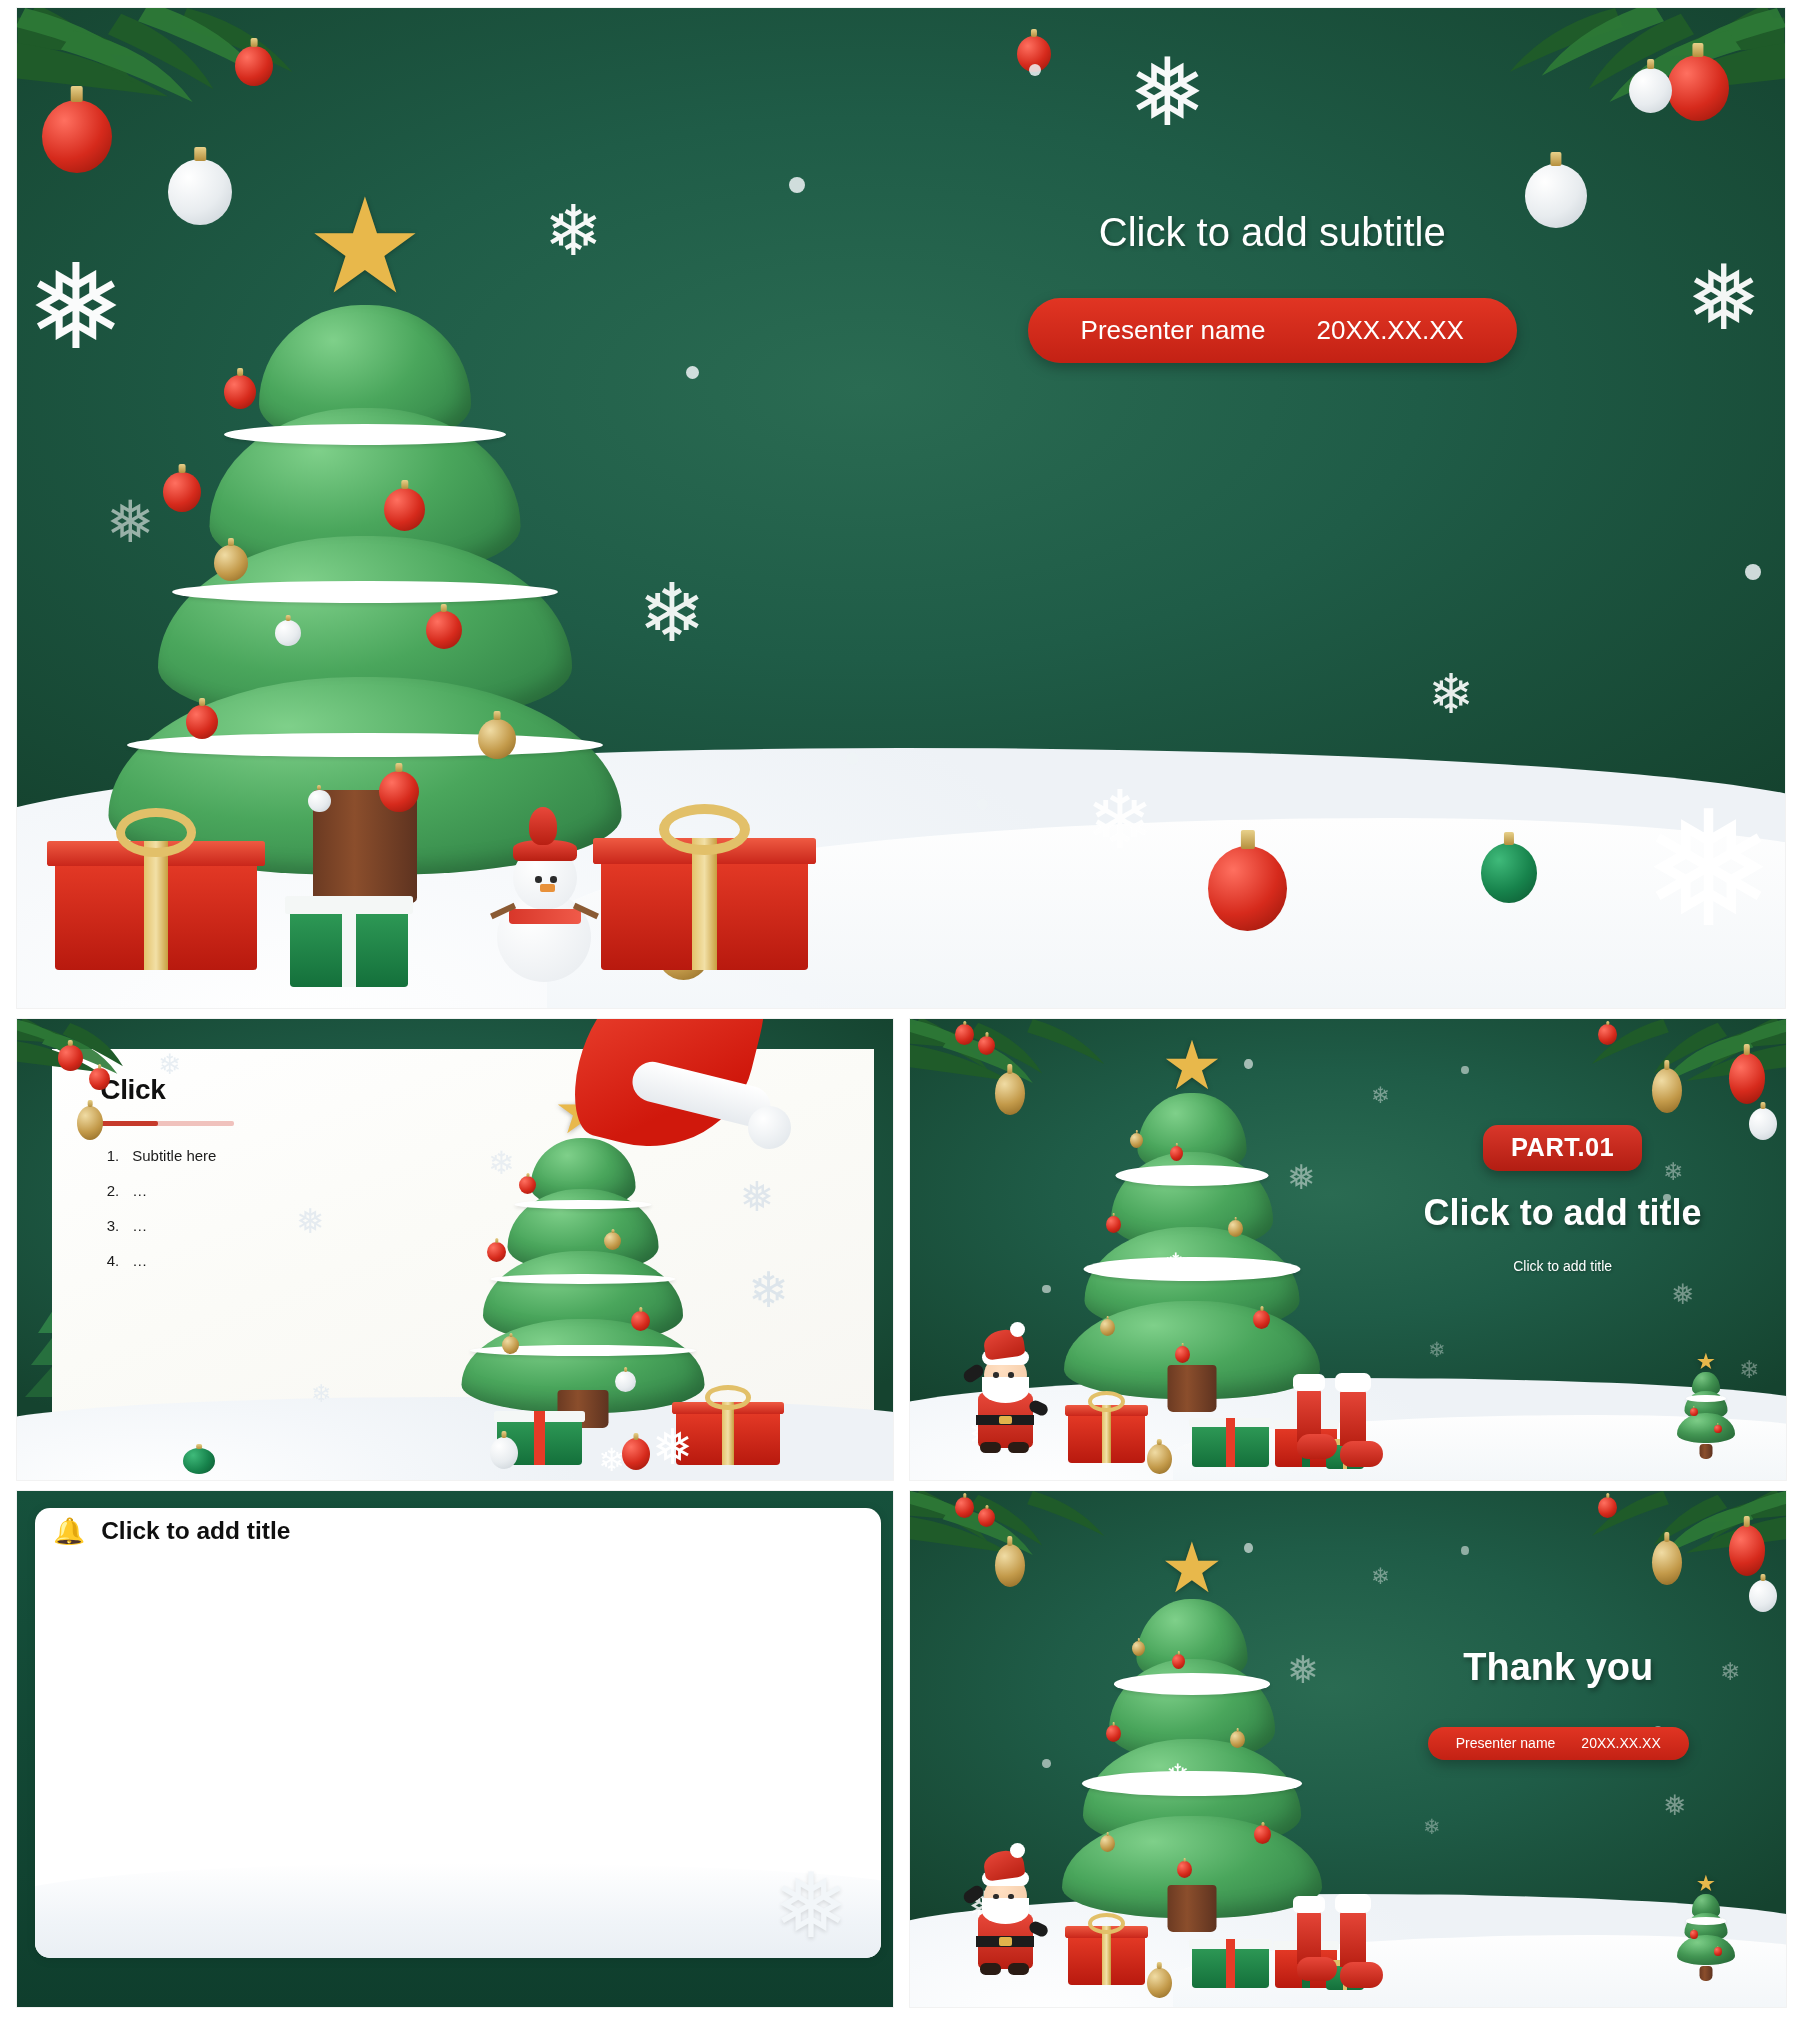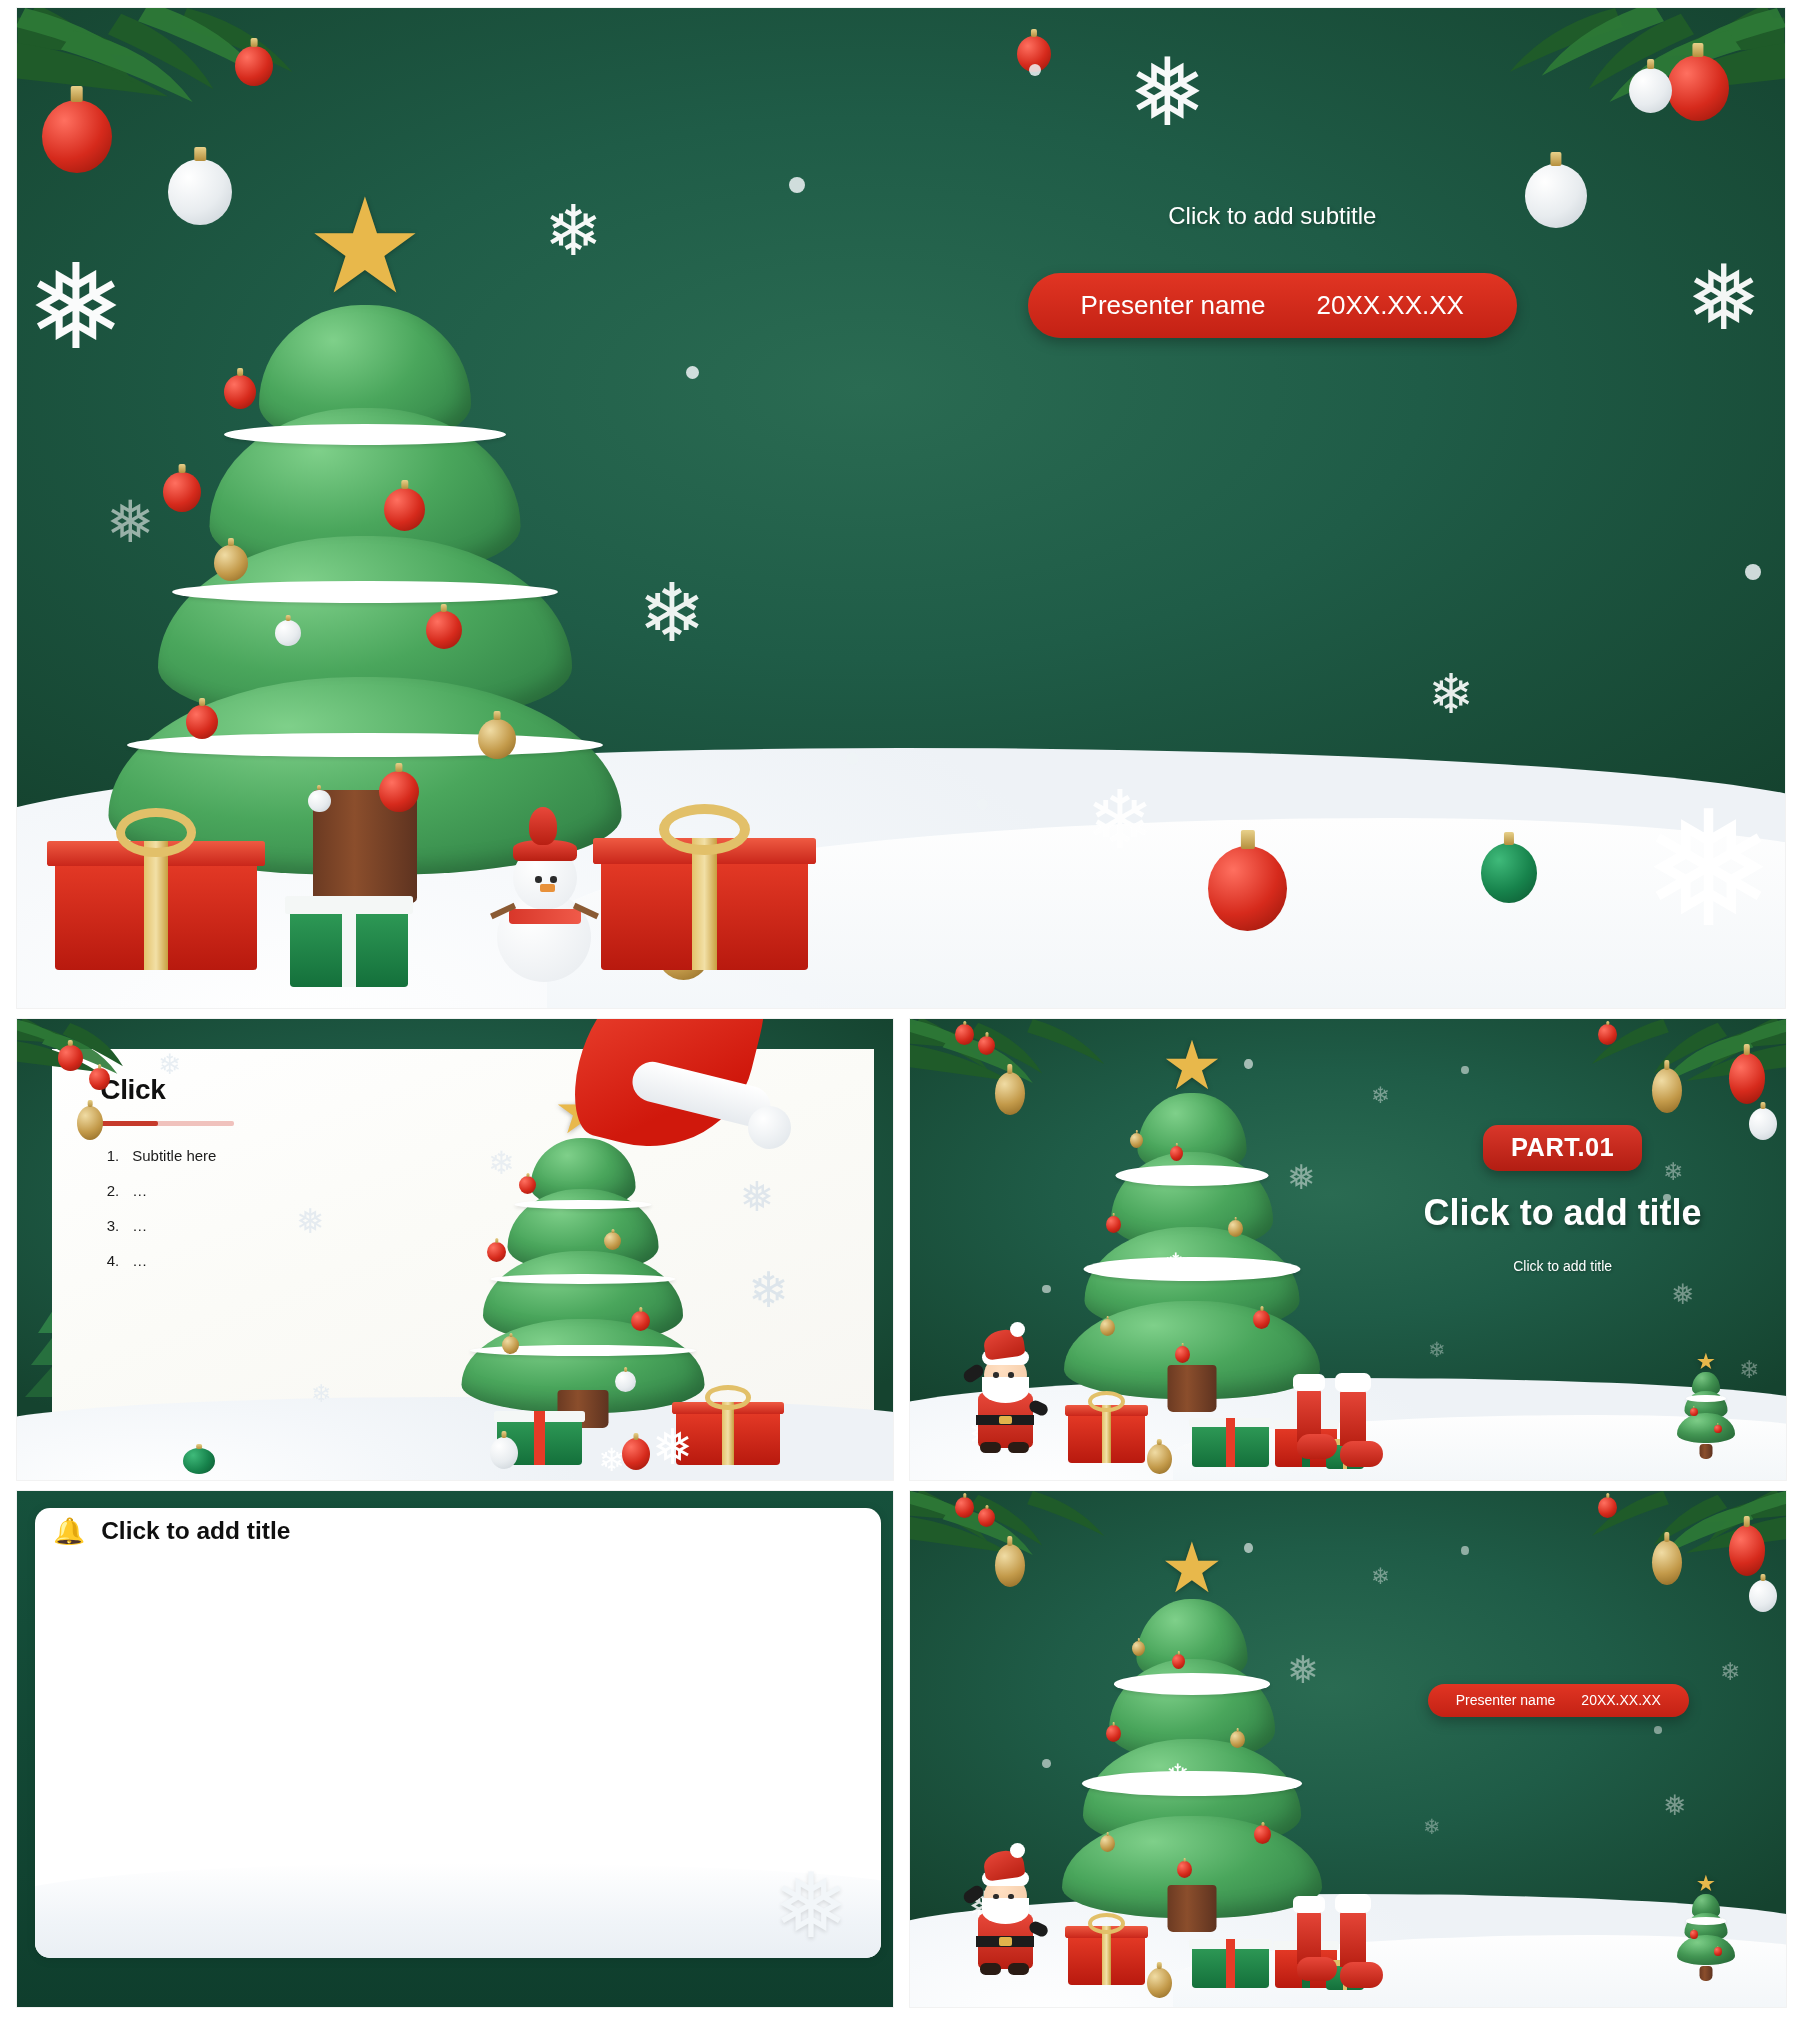--- a/index.html
+++ b/index.html
@@ -78,22 +78,22 @@
   .hero-text {
     position: absolute; left: 46%; right: 4%; top: 17%;
     text-align: center; z-index: 6;
   }
   .hero-title {
     color: #ffffff; font-weight: 700; font-size: 72px; line-height: 1.06;
     letter-spacing: -0.5px;
     text-shadow: 2.8px 3.8px 6.6px rgba(0,0,0,.33);
   }
   .hero-sub {
-    margin-top: 24px;
-    color: #ffffff; font-size: 24px; font-weight: 400;
+    margin-top: 32px;
+    color: #ffffff; font-size: 40px; font-weight: 400;
     text-shadow: 1.9px 1.9px 4.7px rgba(0,0,0,.3);
   }
   .pill {
     display: inline-flex; align-items: center; justify-content: center;
     background: linear-gradient(180deg,#e13523,#c32114);
     color: #ffffff; border-radius: 941px;
     box-shadow: 0 4.7px 13px rgba(0,0,0,.28);
     white-space: nowrap;
   }
   .pill-hero {
@@ -724,20 +724,21 @@
         <div class="tier" style="top:17px; width:28px; height:24.5px;"></div>
         <div class="tier" style="top:36px; width:43px; height:28px;"></div>
         <div class="tier" style="top:58px; width:58px; height:30px;"></div>
         <div class="trunk" style="width:13px; height:15px;"></div>
         <div class="snowband" style="top:40px; width:40px; height:7.5px;"></div>
         <div class="bauble b-red" style="left:17px;top:53px;width:7.5px;height:8.5px;"></div>
         <div class="bauble b-red" style="left:41px;top:70px;width:7.5px;height:8.5px;"></div>
       </div>
 
       <div class="thanks-text">
+        <div class="thanks-title">Thank you</div>
         <div class="pill pill-thanks">
           <span>Presenter name</span>
           <span>20XX.XX.XX</span>
         </div>
       </div>
     </div>
   </div>
 
 </div>
 

